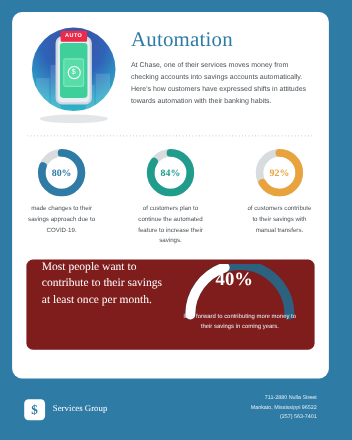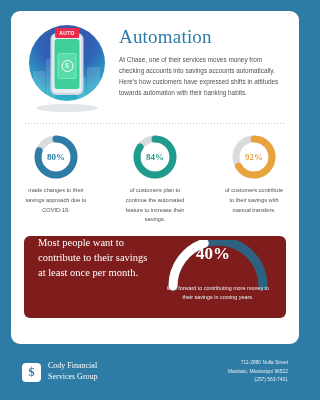--- a/index.html
+++ b/index.html
@@ -223,21 +223,20 @@
         <p class="gauge-note">look forward to contributing more money to their savings in coming years.</p>
       </div>
     </div>
 
   </div>
 
   <div class="footer">
     <div class="brand">
       <div class="logo">$</div>
       <div class="brand-name">
-        <div>Cody Financial</div>
         <div>Services Group</div>
       </div>
     </div>
     <div class="address">
       <div>711-2880 Nulla Street</div>
       <div>Mankato, Mississippi 96522</div>
       <div>(257) 563-7401</div>
     </div>
   </div>
 

